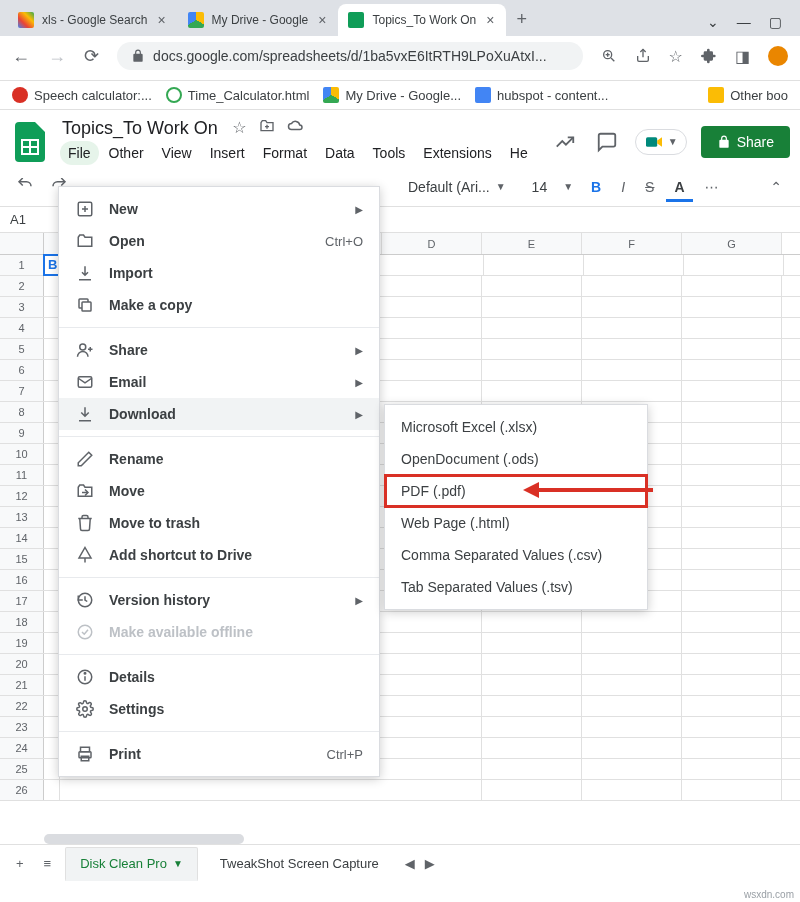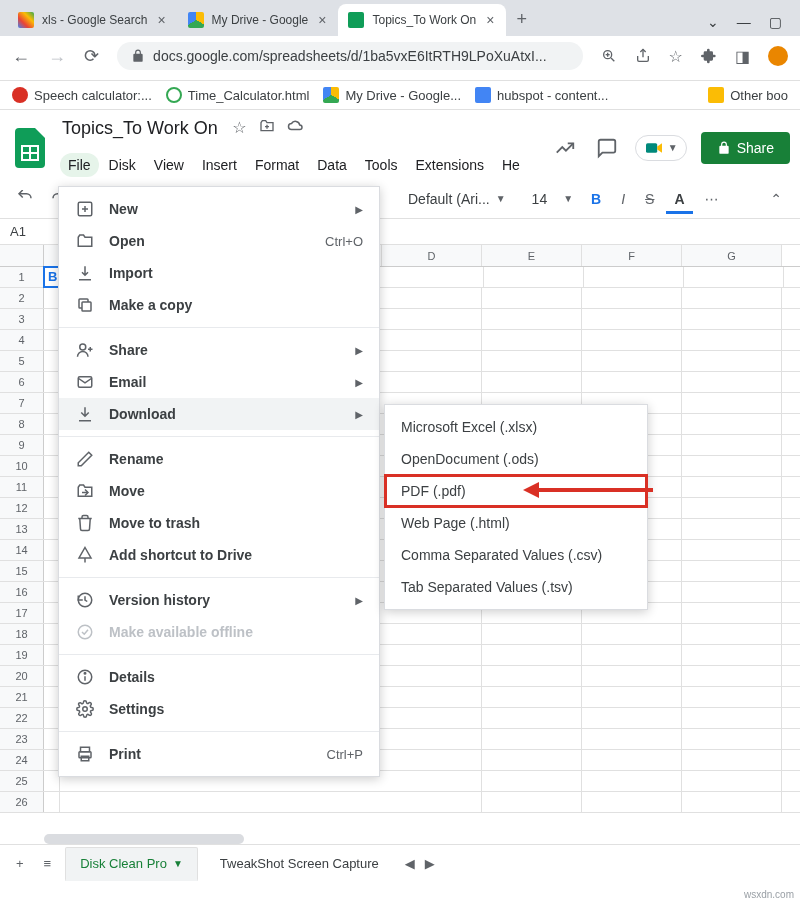--- a/index.html
+++ b/index.html
@@ -28,21 +28,21 @@
 .bm { display: flex; align-items: center; gap: 6px; }
 .bm-title { white-space: nowrap; overflow: hidden; text-overflow: ellipsis; max-width: 130px; }
 
 
 .sheets-head { display: flex; align-items: center; padding: 8px 10px 2px; gap: 10px; }
 .logo-box { width: 40px; height: 40px; display: flex; align-items: center; justify-content: center; }
 .title-wrap { flex: 1; }
 .doc-title { font-size: 18px; color: #202124; padding: 2px 2px 0; }
 .title-icons { display:inline-flex; gap:12px; margin-left:8px; color:#5f6368; position:relative; top:-1px;}
 .menubar { display: flex; gap: 2px; font-size: 14px; color: #202124; padding: 2px 0 0; }
-.menubar span { padding: 4px 8px; border-radius: 12px; margin-top: 12px; }
+.menubar span { padding: 4px 8px; border-radius: 12px; }
 .menubar span.open { background: #e6f4ea; }
 .head-right { display: flex; align-items: center; gap: 14px; }
 .head-btn { width: 28px; height: 28px; display:flex; align-items:center; justify-content:center; color:#5f6368;}
 .meet-chip { display:flex; align-items:center; gap:4px; border:1px solid #dadce0; border-radius:18px; padding:4px 8px;}
 .share-btn { background:#188038; color:#fff; display:flex; align-items:center; gap:6px; padding:8px 16px; border-radius:4px; font-size:14px; font-weight:500;}
 
 
 .toolbar { display:flex; align-items:center; gap:4px; padding:4px 10px; border-bottom:1px solid #e0e0e0; font-size:14px; color:#3c4043; height:40px;}
 .tb-btn { padding:4px 6px; color:#5f6368; display:flex; align-items:center; }
 .font-sel { display:flex; align-items:center; gap:6px; padding:2px 6px; }
@@ -214,21 +214,21 @@
           </span>
         <span>
             <svg width="18" height="14" viewBox="0 0 24 16" fill="none" stroke="currentColor" stroke-width="2">
               <path d="M6 14a4 4 0 010-8 6 6 0 0111 2 3 3 0 010 6z"></path>
             </svg>
           </span>
       </span>
     </div>
     <div class="menubar">
       <span class="open">File</span>
-      <span>Disk</span>
+      <span>Other</span>
       <span>View</span>
       <span>Insert</span>
       <span>Format</span>
       <span>Data</span>
       <span>Tools</span>
       <span>Extensions</span>
       <span>He</span>
     </div>
   </div>
   <div class="head-right">

